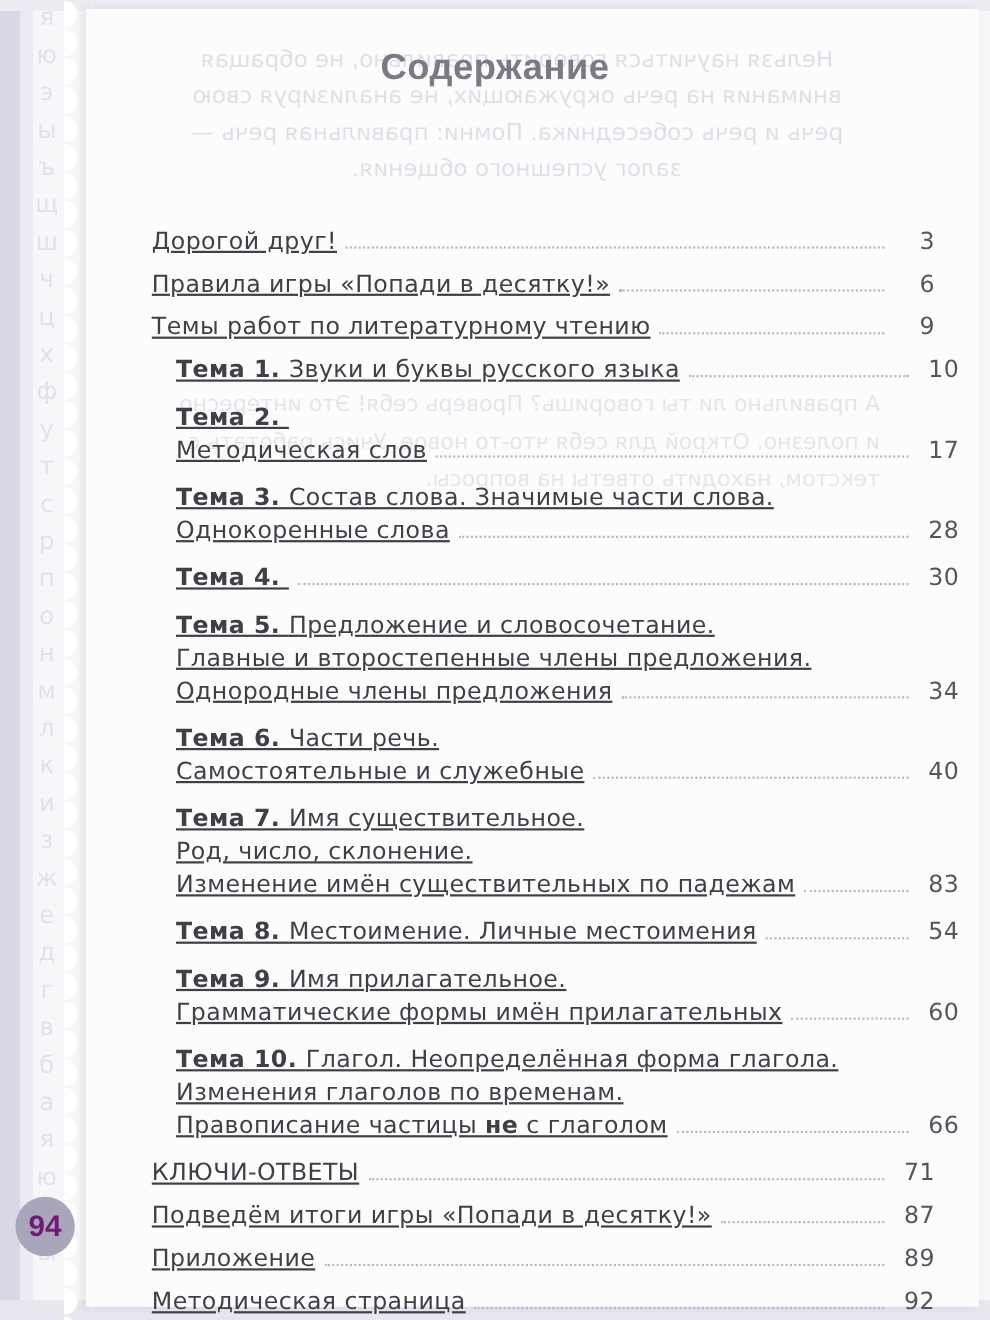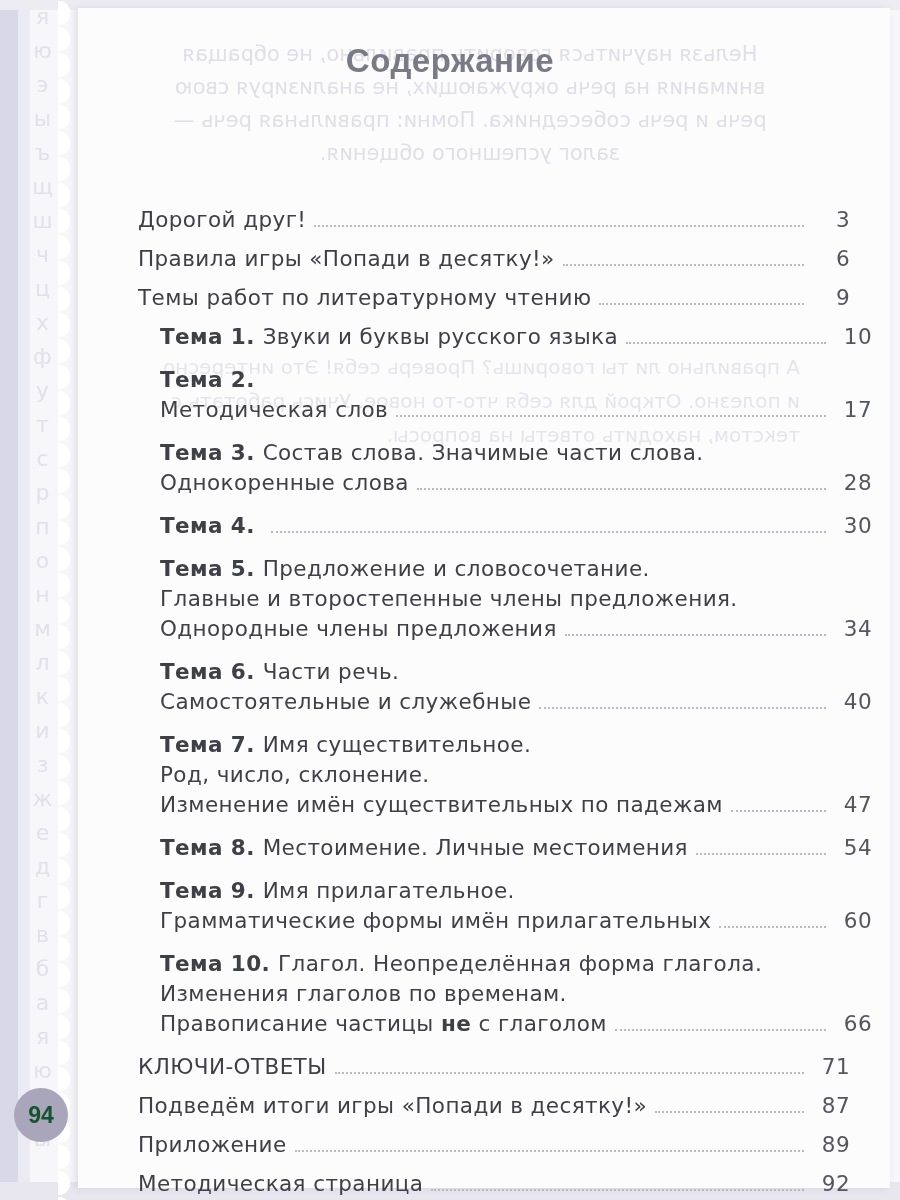--- a/index.html
+++ b/index.html
@@ -80,22 +80,22 @@
   }
   
   .page-badge {
     position: absolute;
     left: 14px;
     bottom: 58px;
     width: 54px;
     height: 54px;
     border-radius: 50%;
     background: #a9a6bb;
-    color: #14532d;
-    font-size: 23px;
+    color: #701a75;
+    font-size: 27px;
     font-weight: bold;
     display: flex;
     align-items: center;
     justify-content: center;
     font-family: "Liberation Sans", sans-serif;
   }
 
   
   .ghost {
     position: absolute;
@@ -148,21 +148,21 @@
   }
   .row {
     display: flex;
     align-items: baseline;
     width: 100%;
     font-size: 21.5px;
     color: #3f3f46;
     line-height: 30px;
     letter-spacing: 0.4px;
   }
-  .row .txt { white-space: pre; }
+  .row .txt { white-space: pre; text-decoration: underline; }
   .row .lead {
     flex: 1 1 auto;
     border-bottom: 2px dotted #b9b9c2;
     margin: 0 6px 6px 8px;
     height: 1px;
     min-width: 10px;
   }
   .row .pg {
     flex: 0 0 auto;
     width: 40px;
@@ -331,21 +331,21 @@
           <span class="pg"></span>
         </div>
         <div class="row indent-1 noleader">
           <span class="txt">Род, число, склонение.</span>
           <span class="lead"></span>
           <span class="pg"></span>
         </div>
         <div class="row indent-1">
           <span class="txt">Изменение имён существительных по падежам</span>
           <span class="lead"></span>
-          <span class="pg">47</span>
+          <span class="pg">83</span>
         </div>
       </div>
       <div class="entry gap-sm">
         <div class="row indent-1">
           <span class="txt k">Тема 8. </span>
           <span class="txt">Местоимение. Личные местоимения</span>
           <span class="lead"></span>
           <span class="pg">54</span>
         </div>
       </div>

